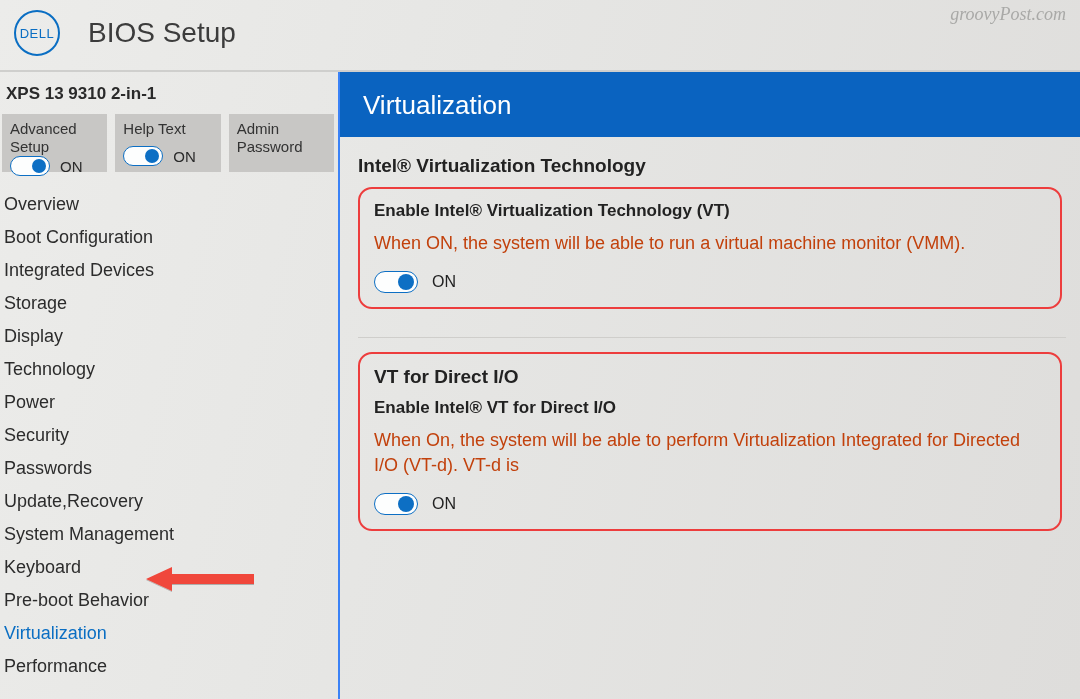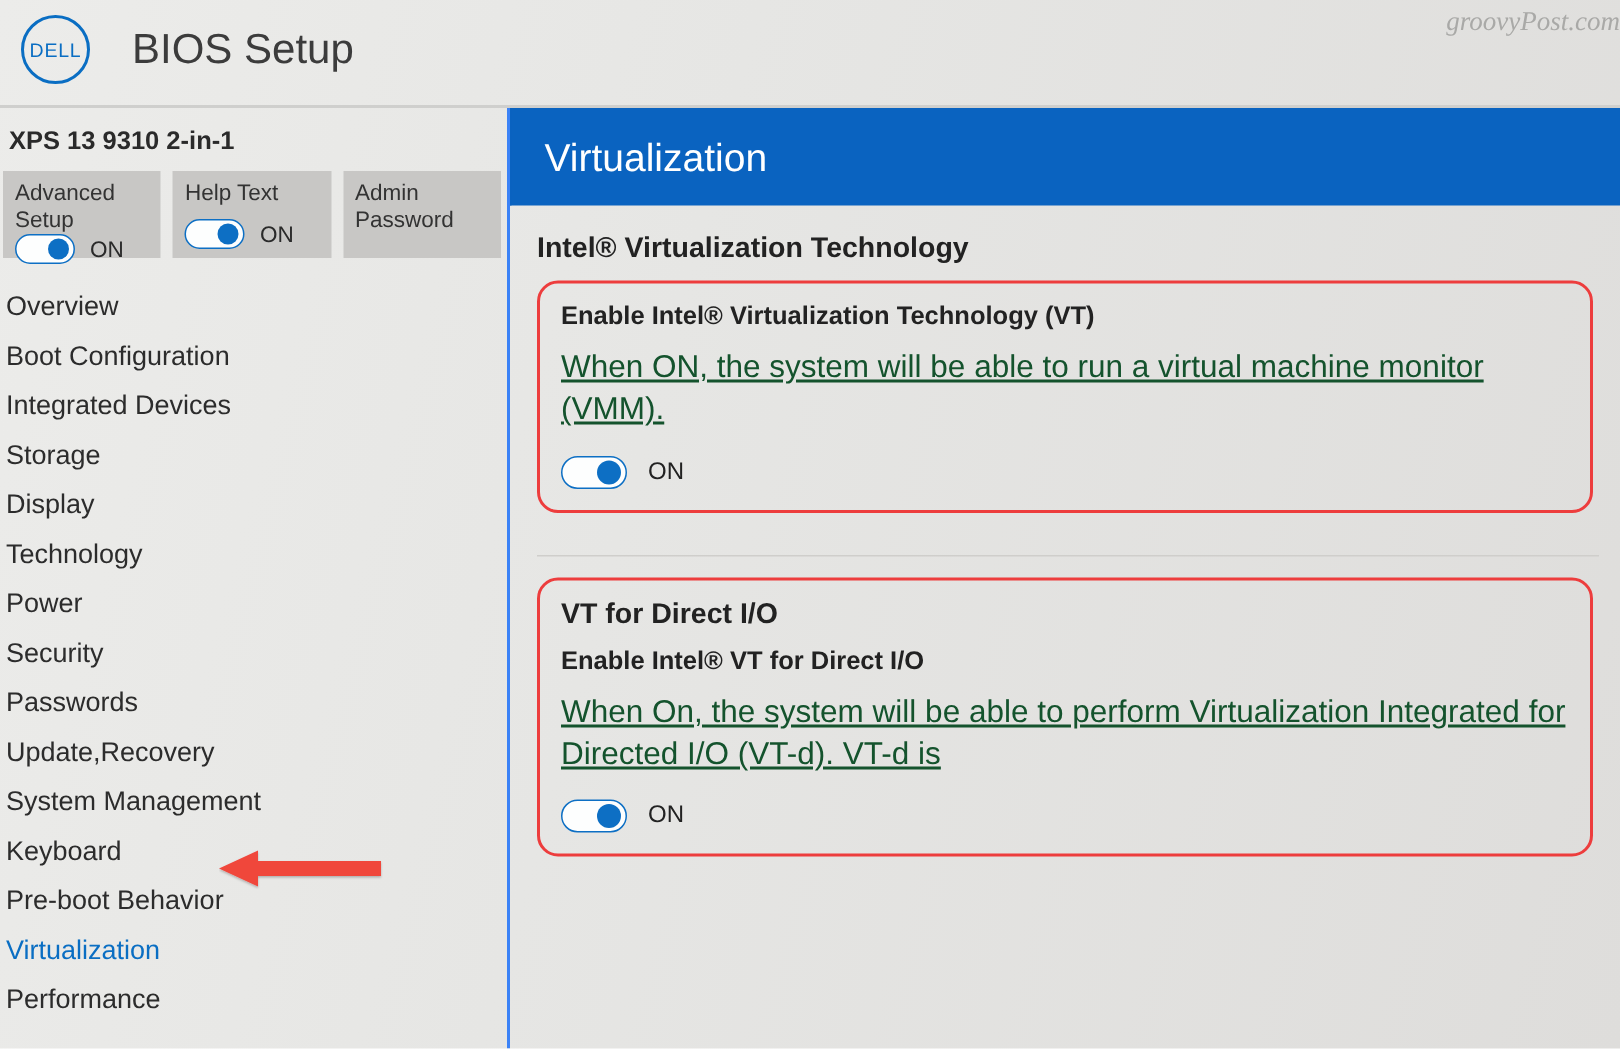--- a/index.html
+++ b/index.html
@@ -28,21 +28,21 @@
     font-style: normal;
   }
   .brand-title {
     font-size: 28px;
     color: #3c3c3c;
     margin-left: 28px;
     font-weight: 400;
   }
   .watermark {
     position: absolute;
-    top: 4px; right: 0;
+    top: 4px; right: 14px;
     color: #a9a9a7;
     font-size: 18px;
     font-family: Georgia, 'Times New Roman', serif;
     font-style: italic;
   }
 
   
   .columns { display: flex; height: calc(699px - 72px); }
   .sidebar {
     width: 340px;
@@ -139,25 +139,24 @@
     margin-bottom: 28px;
   }
   .highlight-box.sec2 { margin-right: 18px; }
   .sub-title {
     font-size: 17px;
     font-weight: 700;
     color: #222;
     margin-bottom: 10px;
   }
   .desc {
-    font-size: 21px;
-    color: #14532d;
+    font-size: 18px;
+    color: #c2410c;
     margin-bottom: 16px;
     line-height: 1.35;
-    text-decoration: underline;
   }
   .divider {
     height: 1px;
     background: #cfcecb;
     margin: 0 14px 14px 0;
   }
 
   .content-toggle {
     display: flex; align-items: center; gap: 14px;
   }

